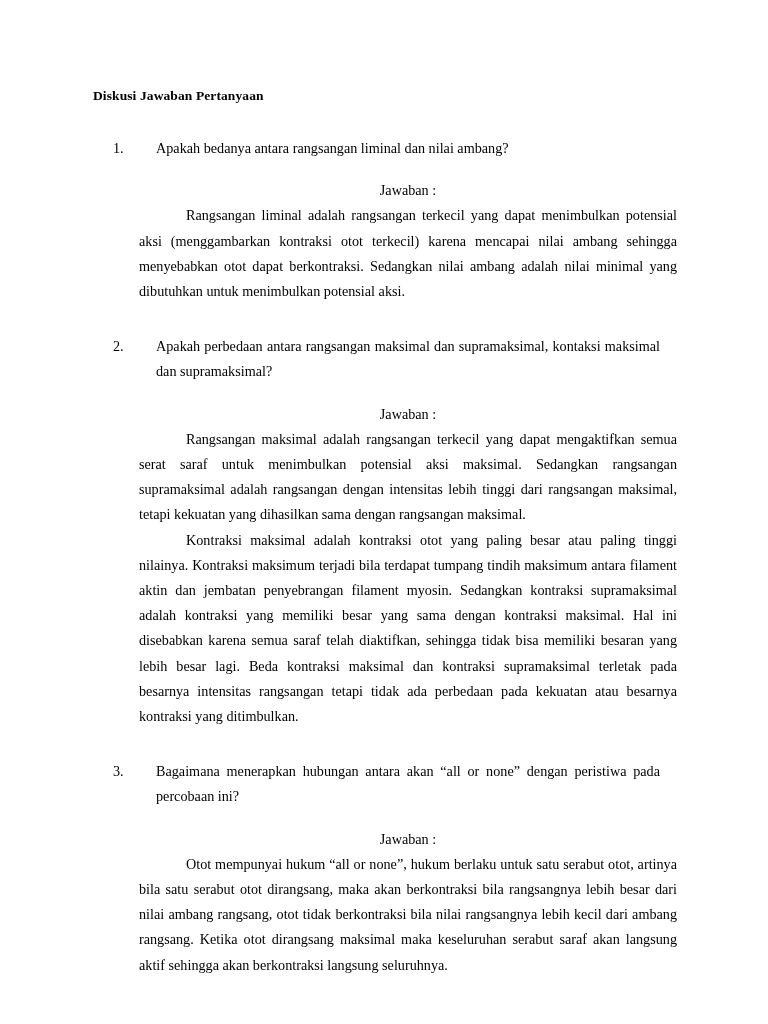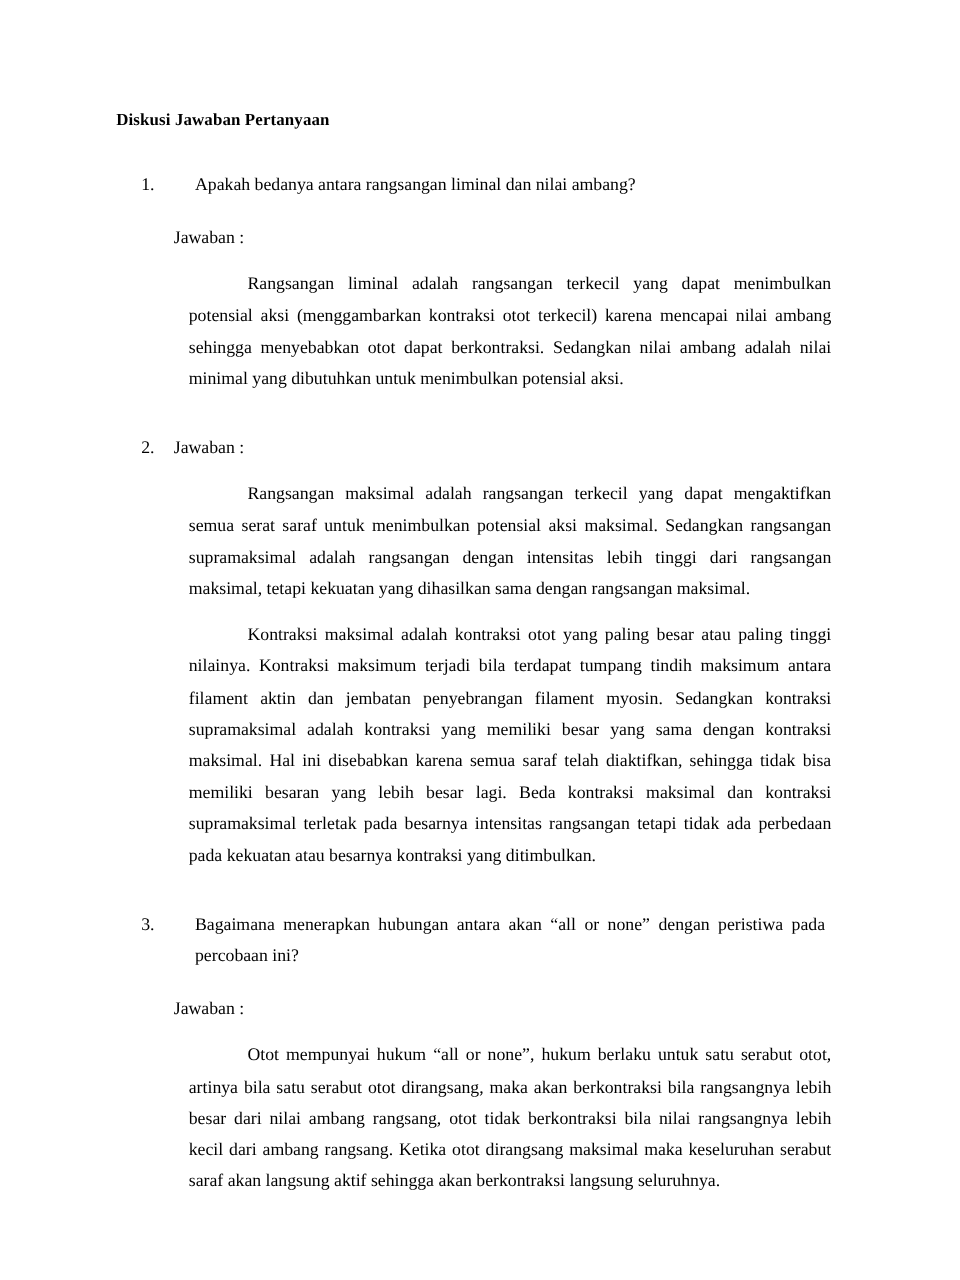--- a/index.html
+++ b/index.html
@@ -62,28 +62,29 @@
     font-size: 14.2px;
     line-height: 25.2px;
     text-align: justify;
     text-justify: inter-word;
     margin: 17px;
   }
   .answer-label {
     font-size: 14.2px;
     line-height: 25.2px;
     margin: 0;
+    text-align: center;
   }
   .answer-para {
     font-size: 14.2px;
     line-height: 25.2px;
     text-align: justify;
     text-justify: inter-word;
     text-indent: 47px;
-    margin: 12px;
+    margin: 0;
   }
   .italic {
   }
 </style>
 </head>
 <body>
 
 <div class="page">
   <div class="doc-body">
 
@@ -93,20 +94,21 @@
 
       <li class="qa-item first">
         <span class="qa-number">1.</span>
         <p class="q-text">Apakah bedanya antara rangsangan liminal dan nilai ambang?</p>
         <p class="answer-label">Jawaban :</p>
         <p class="answer-para">Rangsangan liminal adalah rangsangan terkecil yang dapat menimbulkan potensial aksi (menggambarkan kontraksi otot terkecil) karena mencapai nilai ambang sehingga menyebabkan otot dapat berkontraksi. Sedangkan nilai ambang adalah nilai minimal yang dibutuhkan untuk menimbulkan potensial aksi.</p>
       </li>
 
       <li class="qa-item">
         <span class="qa-number">2.</span>
+        <p class="q-text">Apakah perbedaan antara rangsangan maksimal dan supramaksimal, kontaksi maksimal dan supramaksimal?</p>
         <p class="answer-label">Jawaban :</p>
         <p class="answer-para">Rangsangan maksimal adalah rangsangan terkecil yang dapat mengaktifkan semua serat saraf untuk menimbulkan potensial aksi maksimal. Sedangkan rangsangan supramaksimal adalah rangsangan dengan intensitas lebih tinggi dari rangsangan maksimal, tetapi kekuatan yang dihasilkan sama dengan rangsangan maksimal.</p>
         <p class="answer-para">Kontraksi maksimal adalah kontraksi otot yang paling besar atau paling tinggi nilainya. Kontraksi maksimum terjadi bila terdapat tumpang tindih maksimum antara filament aktin dan jembatan penyebrangan filament myosin. Sedangkan kontraksi supramaksimal adalah kontraksi yang memiliki besar yang sama dengan kontraksi maksimal. Hal ini disebabkan karena semua saraf telah diaktifkan, sehingga tidak bisa memiliki besaran yang lebih besar lagi. Beda kontraksi maksimal dan kontraksi supramaksimal terletak pada besarnya intensitas rangsangan tetapi tidak ada perbedaan pada kekuatan atau besarnya kontraksi yang ditimbulkan.</p>
       </li>
 
       <li class="qa-item">
         <span class="qa-number">3.</span>
         <p class="q-text"><span>Bagaimana menerapkan hubungan antara akan “</span><span class="italic">all or none</span><span>” dengan peristiwa pada percobaan ini?</span></p>
         <p class="answer-label">Jawaban :</p>
         <p class="answer-para"><span>Otot mempunyai hukum “</span><span class="italic">all or none</span><span>”, hukum berlaku untuk satu serabut otot, artinya bila satu serabut otot dirangsang, maka akan berkontraksi bila rangsangnya lebih besar dari nilai ambang rangsang, otot tidak berkontraksi bila nilai rangsangnya lebih kecil dari ambang rangsang. Ketika otot dirangsang maksimal maka keseluruhan serabut saraf akan langsung aktif sehingga akan berkontraksi langsung seluruhnya.</span></p>

